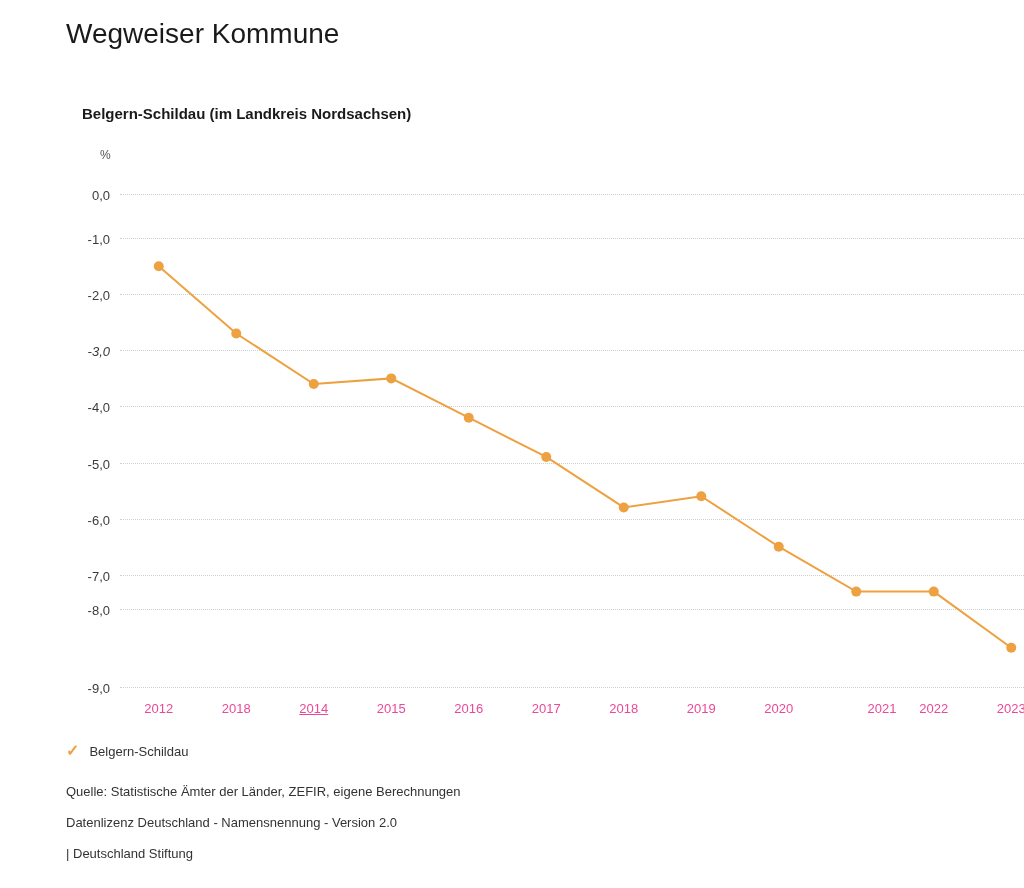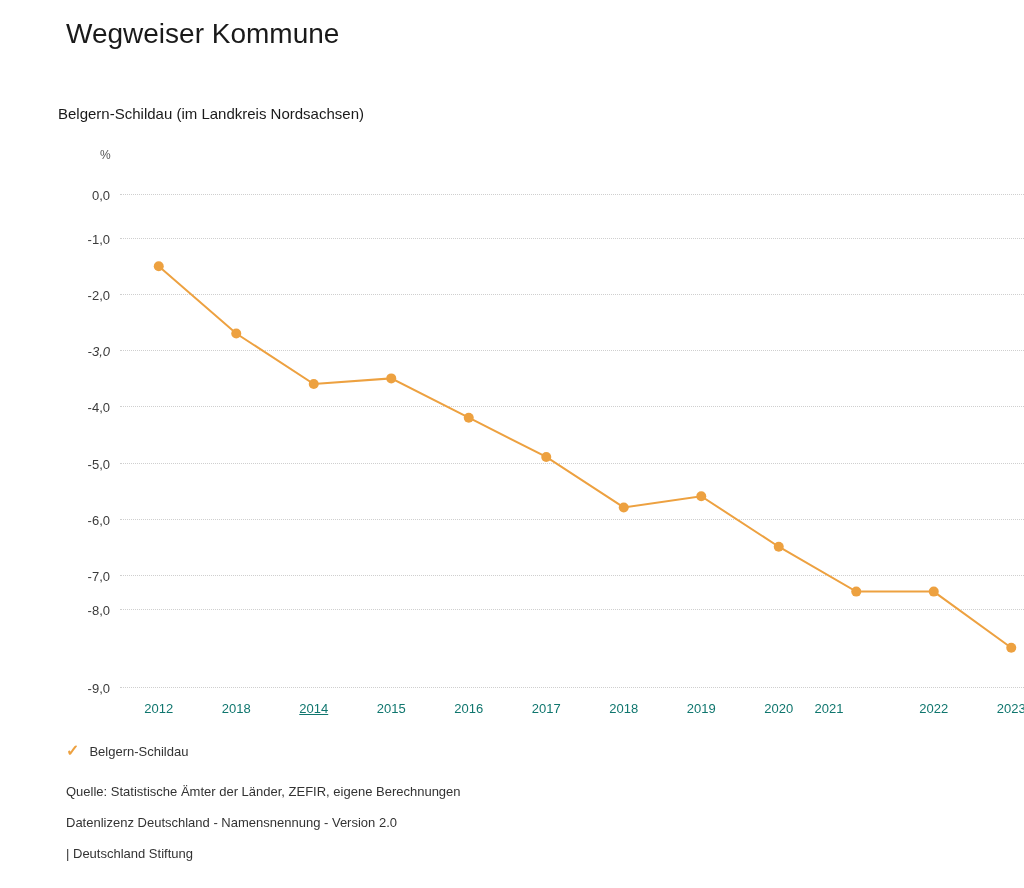--- a/index.html
+++ b/index.html
@@ -32,24 +32,24 @@
   .subtitle {
     position: absolute;
     left: 18px;
     top: 66px;
     font-size: 21px;
     font-weight: 400;
     color: #1a1a1a;
   }
   .region {
     position: absolute;
-    left: 10px;
+    left: 34px;
     top: 105px;
     font-size: 15px;
-    font-weight: 400;
+    font-weight: 700;
     color: #1a1a1a;
   }
   
   .chart {
     position: absolute;
     left: 0px;
     top: 140px;
     width: 1024px;
     height: 580px;
   }
@@ -88,21 +88,21 @@
     left: 72px;
     top: 547px;
     width: 930px;
     height: 40px;
   }
   .xtick {
     position: absolute;
     transform: translateX(-50%);
     top: 14px;
     font-size: 13px;
-    color: #0f766e;
+    color: #ec4899;
     white-space: nowrap;
   }
   .series-svg {
     position: absolute;
     left: 0;
     top: 0;
     overflow: visible;
   }
   
   .legend {
@@ -195,21 +195,21 @@
     <div class="xaxis" id="xaxis">
         <div class="xtick" style="left: 38.75px;">2012</div>
         <div class="xtick" style="left: 116.25px;">2018</div>
         <div class="xtick" style="left: 193.75px; text-decoration: underline;">2014</div>
         <div class="xtick" style="left: 271.25px;">2015</div>
         <div class="xtick" style="left: 348.75px;">2016</div>
         <div class="xtick" style="left: 426.25px;">2017</div>
         <div class="xtick" style="left: 503.75px;">2018</div>
         <div class="xtick" style="left: 581.25px;">2019</div>
         <div class="xtick" style="left: 658.75px;">2020</div>
-        <div class="xtick" style="left: 709px;">2021</div>
+        <div class="xtick" style="left: 762px;">2021</div>
         <div class="xtick" style="left: 813.75px;">2022</div>
         <div class="xtick" style="left: 891.25px;">2023</div>
       </div>
   </div>
 
   <div class="legend">
     <span class="legend-check">✓</span>
     <span class="legend-label">Belgern-Schildau</span>
   </div>
 

